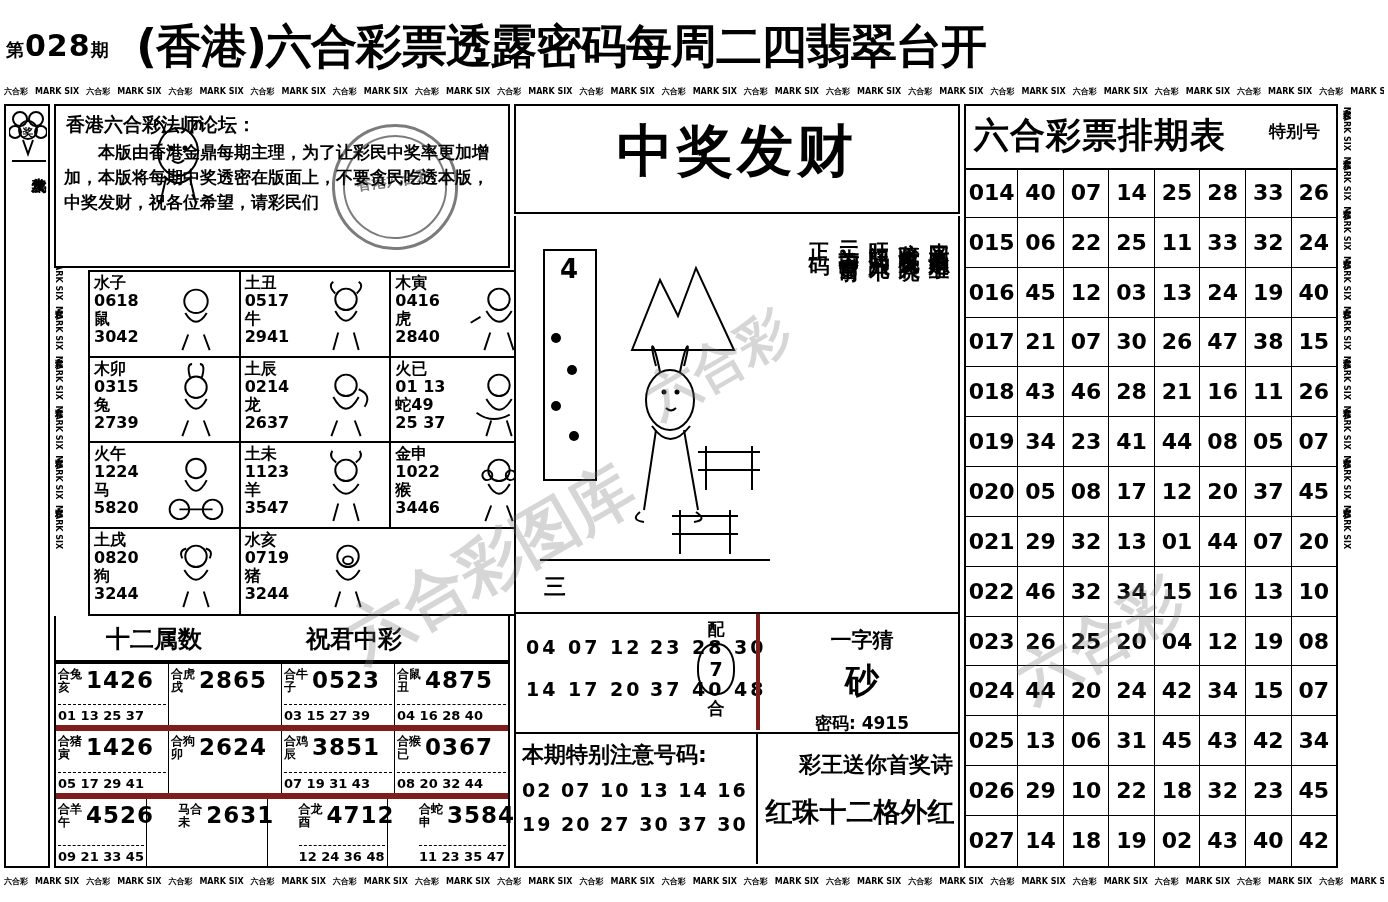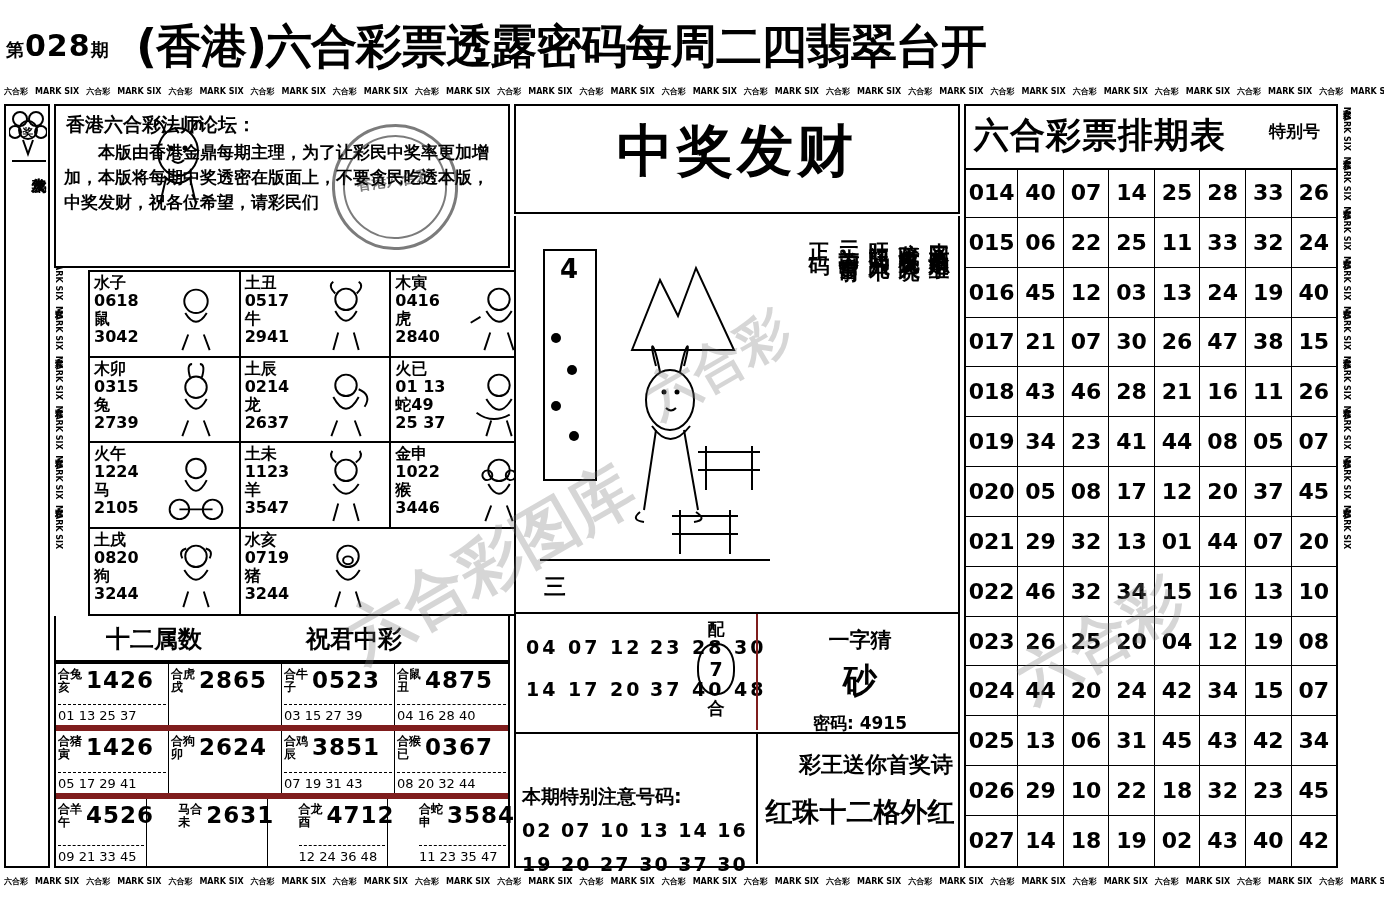--- a/index.html
+++ b/index.html
@@ -118,21 +118,21 @@
   .twelve .t2{position:absolute;left:250px;top:7px;font-size:24px;font-weight:bold;}
 
   
   .combos{left:54px;top:662px;width:456px;height:206px;}
   .crow{height:33.3333%;border-bottom:6px solid #7f1d1d;box-sizing:border-box;display:flex;position:relative;}
   .crow:last-child{border-bottom:none;gap:29px;}
   .cpair{width:25%;border-right:1px solid #000;box-sizing:border-box;position:relative;}
   .cpair:last-child{border-right:none;}
   .clabel{position:absolute;left:2px;top:4px;font-size:12px;font-weight:bold;line-height:13px;width:26px;}
   .cbig{position:absolute;left:30px;top:3px;font-size:23px;font-weight:bold;letter-spacing:1px;}
-  .csmall{position:absolute;left:2px;bottom:2px;font-size:13px;font-weight:normal;letter-spacing:0px;}
+  .csmall{position:absolute;left:2px;bottom:2px;font-size:13px;font-weight:bold;letter-spacing:0px;}
   .cdash{position:absolute;left:2px;right:2px;bottom:20px;border-top:1px dashed #000;}
 
   
   .ctitle{left:514px;top:104px;width:446px;height:110px;border:2px solid #000;}
   .ctitle .ct{
     position:absolute;left:0;top:8px;width:100%;text-align:center;
     font-size:56px;font-weight:bold;letter-spacing:4px;
     font-family:"DejaVu Serif","Liberation Serif",serif;
   }
   .cart{left:514px;top:216px;width:446px;height:398px;border:2px solid #000;border-top:none;}
@@ -144,30 +144,30 @@
   .art-svg{position:absolute;left:4px;top:4px;width:270px;height:388px;}
 
   .cnums{left:514px;top:614px;width:446px;height:120px;border:2px solid #000;border-top:none;}
   .cnums .numline{position:absolute;font-size:19px;font-weight:bold;letter-spacing:3px;}
   .peihe{position:absolute;left:168px;top:4px;width:64px;height:112px;text-align:center;font-size:17px;font-weight:bold;}
   .peihe .oval{
     width:34px;height:48px;border:2px solid #000;border-radius:17px/24px;margin:2px auto;
     display:flex;align-items:center;justify-content:center;font-size:19px;font-weight:bold;
   }
   .yizicai{
-    position:absolute;left:240px;top:0;width:204px;height:116px;border-left:2px solid #7f1d1d;
+    position:absolute;left:240px;top:0;width:204px;height:116px;border-left:4px solid #7f1d1d;
     text-align:center;
   }
   .yizicai .y1{font-size:21px;font-weight:bold;margin-top:12px;}
   .yizicai .y2{font-size:34px;font-weight:bold;margin-top:4px;font-family:"DejaVu Serif","Liberation Serif",serif;}
   .yizicai .y3{font-size:17px;font-weight:bold;margin-top:8px;}
 
   .cbottom{left:514px;top:734px;width:446px;height:134px;border:2px solid #000;border-top:none;}
   .cbottom .lft{position:absolute;left:6px;top:6px;width:230px;}
-  .cbottom .lft .h{font-size:19px;font-weight:bold;margin-top:44px;}
+  .cbottom .lft .h{font-size:22px;font-weight:bold;}
   .cbottom .lft .n{font-size:19px;font-weight:bold;letter-spacing:2px;line-height:28px;margin-top:6px;}
   .cbottom .rgt{position:absolute;left:240px;top:0;width:204px;height:130px;border-left:2px solid #000;text-align:center;}
   .cbottom .rgt .r1{font-size:22px;font-weight:bold;margin-top:16px;padding-left:32px;}
   .cbottom .rgt .r2{font-size:27px;font-weight:bold;margin-top:14px;font-family:"DejaVu Serif","Liberation Serif",serif;}
 
   
   .rtable{left:964px;top:104px;width:374px;height:764px;border:2px solid #000;}
   .rt-head{height:62px;border-bottom:2px solid #000;position:relative;}
   .rt-head .ttl{
     position:absolute;left:8px;top:6px;font-size:35px;font-weight:bold;letter-spacing:1px;
@@ -342,21 +342,21 @@
             </g>
           </svg>
         </div>
       </div>
       <div class="zrow">
         <div class="zcell">
           <div class="ztxt">
             <div>火午</div>
             <div>1224</div>
             <div>马</div>
-            <div>2105</div>
+            <div>5820</div>
           </div>
           <svg class="zfig" viewBox="0 0 82 82">
             <g fill="none" stroke="#000" stroke-width="2">
               <circle cx="41" cy="24" r="10"></circle>
               <path d="M30 36 q11 22 22 0"></path>
               <circle cx="24" cy="66" r="10"></circle>
               <circle cx="58" cy="66" r="10"></circle>
               <path d="M24 66 l34 0"></path>
             </g>
           </svg>

